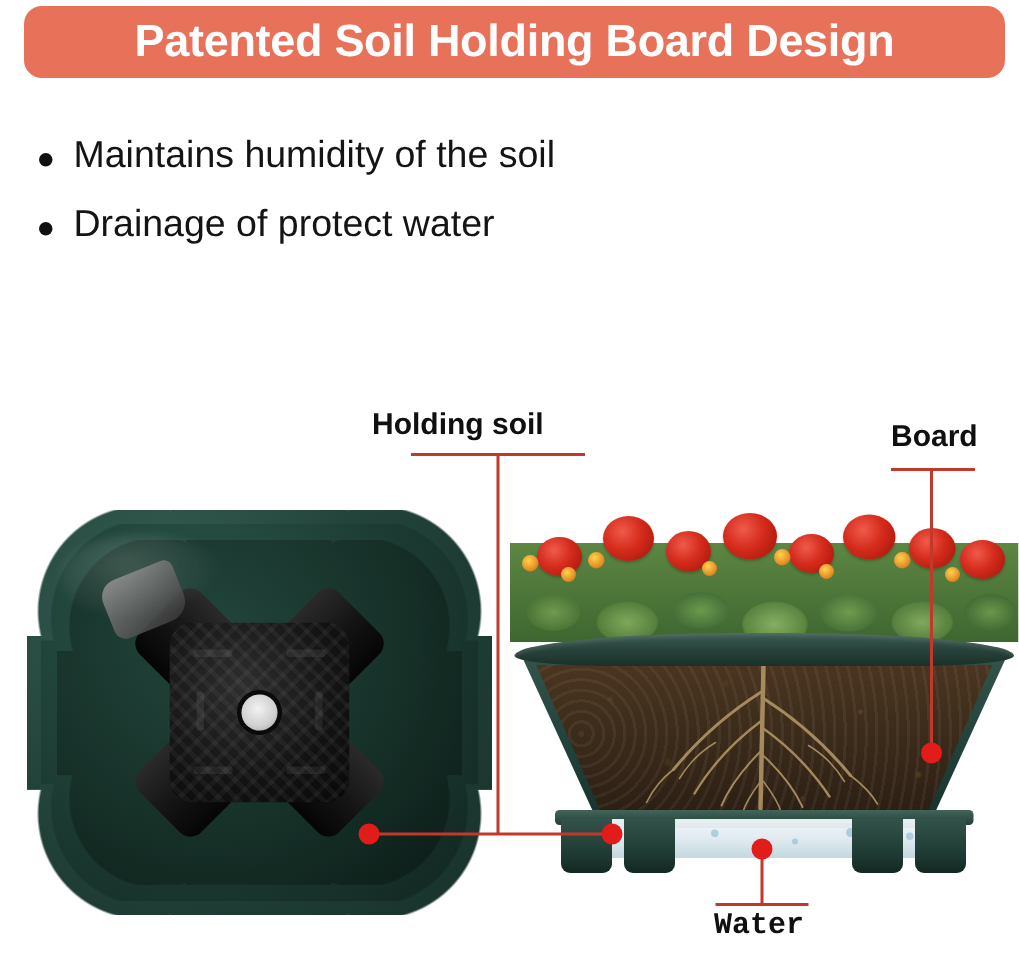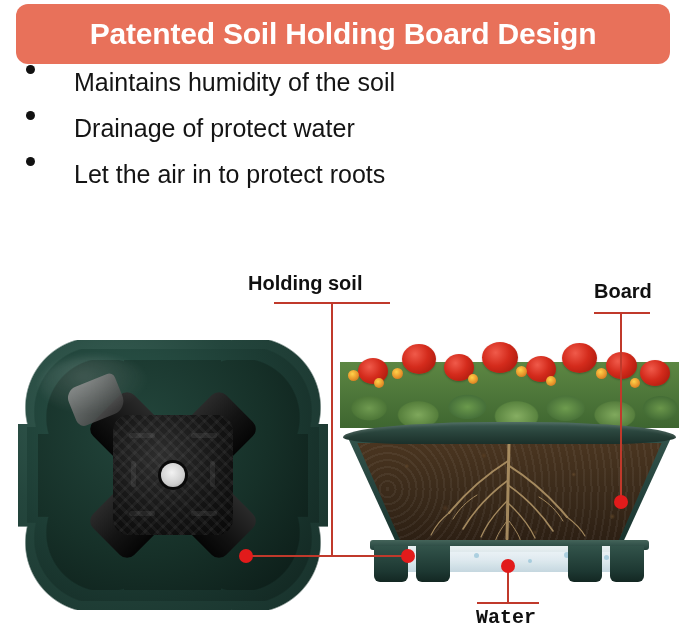--- a/index.html
+++ b/index.html
@@ -16,21 +16,21 @@
     font-family: "Liberation Sans", sans-serif;
     -webkit-font-smoothing: antialiased;
   }
 
   
   .banner {
     position: absolute;
     left: 16px;
     top: 4px;
     width: 654px;
-    height: 60px;
+    height: 48px;
     background: #e8715a;
     border-radius: 12px;
     box-sizing: border-box;
     display: flex;
     align-items: center;
     justify-content: center;
   }
   .banner-title {
     color: #ffffff;
     font-size: 30px;
@@ -42,23 +42,22 @@
 
   
   .bullets {
     position: absolute;
     left: 26px;
     top: 70px;
     width: 520px;
   }
   .bullet-row {
     display: flex;
-    align-items: flex-start;
+    align-items: flex-end;
     height: 46px;
-    gap: 25px;
   }
   .bullet-dot {
     width: 9px;
     height: 9px;
     border-radius: 50%;
     background: #111111;
     flex: 0 0 auto;
     margin-right: 14px;
     position: relative;
     top: -5px;
@@ -394,24 +393,20 @@
 </div>
 
 <div class="bullets">
   <div class="bullet-row">
     <span class="bullet-dot"></span>
     <span class="bullet-text">Maintains humidity of the soil</span>
   </div>
   <div class="bullet-row">
     <span class="bullet-dot"></span>
     <span class="bullet-text">Drainage of protect water</span>
-  </div>
-  <div class="bullet-row">
-    <span class="bullet-dot"></span>
-    <span class="bullet-text">Let the air in to protect roots</span>
   </div>
 </div>
 
 <div class="clover-wrap">
   <div class="clover-outer"></div>
   <div class="clover-rim"></div>
   <div class="clover-bowl"></div>
 
   <div class="board-insert">
     <div class="board-arm a1"></div>

